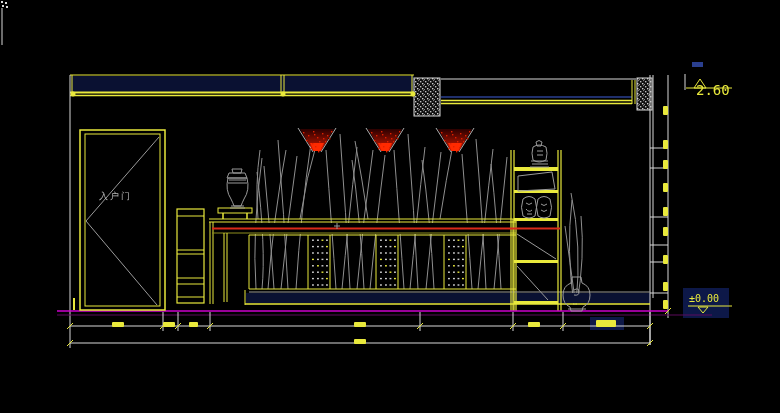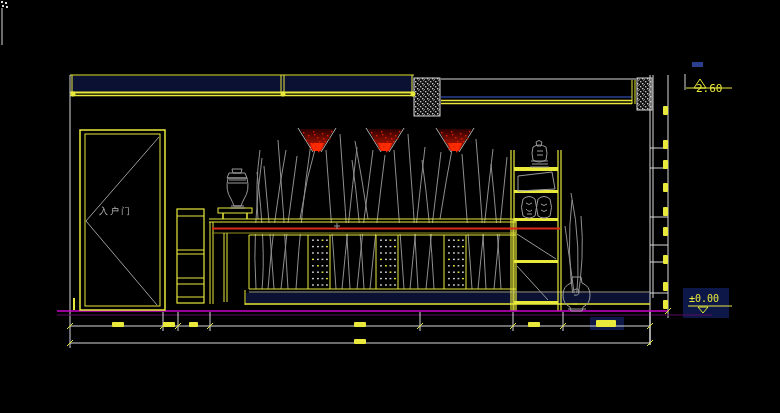--- a/index.html
+++ b/index.html
@@ -1,23 +1,23 @@
 <!DOCTYPE html>
 <html><head>
 <meta charset="utf-8">
 <style>
   html,body{margin:0;padding:0;background:#000;}
   .stage{position:relative;width:780px;height:413px;background:#000;overflow:hidden;
          font-family:"DejaVu Sans",sans-serif;}
   .stage svg{position:absolute;left:0;top:0;}
   .lbl{position:absolute;color:#e9e93c;font-family:"DejaVu Sans Mono",monospace;
        white-space:nowrap;line-height:1;}
-  .lbl-level-top{left:696px;top:83px;font-size:11px;}
+  .lbl-level-top{left:696px;top:83px;font-size:14px;}
   .lbl-level-bottom{left:689px;top:294px;font-size:10px;}
-  .lbl-door{left:99px;top:207px;font-size:9px;color:#b9b9b9;letter-spacing:2px;
+  .lbl-door{left:99px;top:192px;font-size:9px;color:#b9b9b9;letter-spacing:2px;
             font-family:Liberation Serif, serif;}
 </style>
 </head>
 <body>
 
 <div class="stage">
   <svg id="cad" width="780" height="413" viewBox="0 0 780 413">
     <defs>
       <pattern id="hatchPat" width="5" height="5" patternUnits="userSpaceOnUse">
         <rect width="5" height="5" fill="#101010"></rect>

